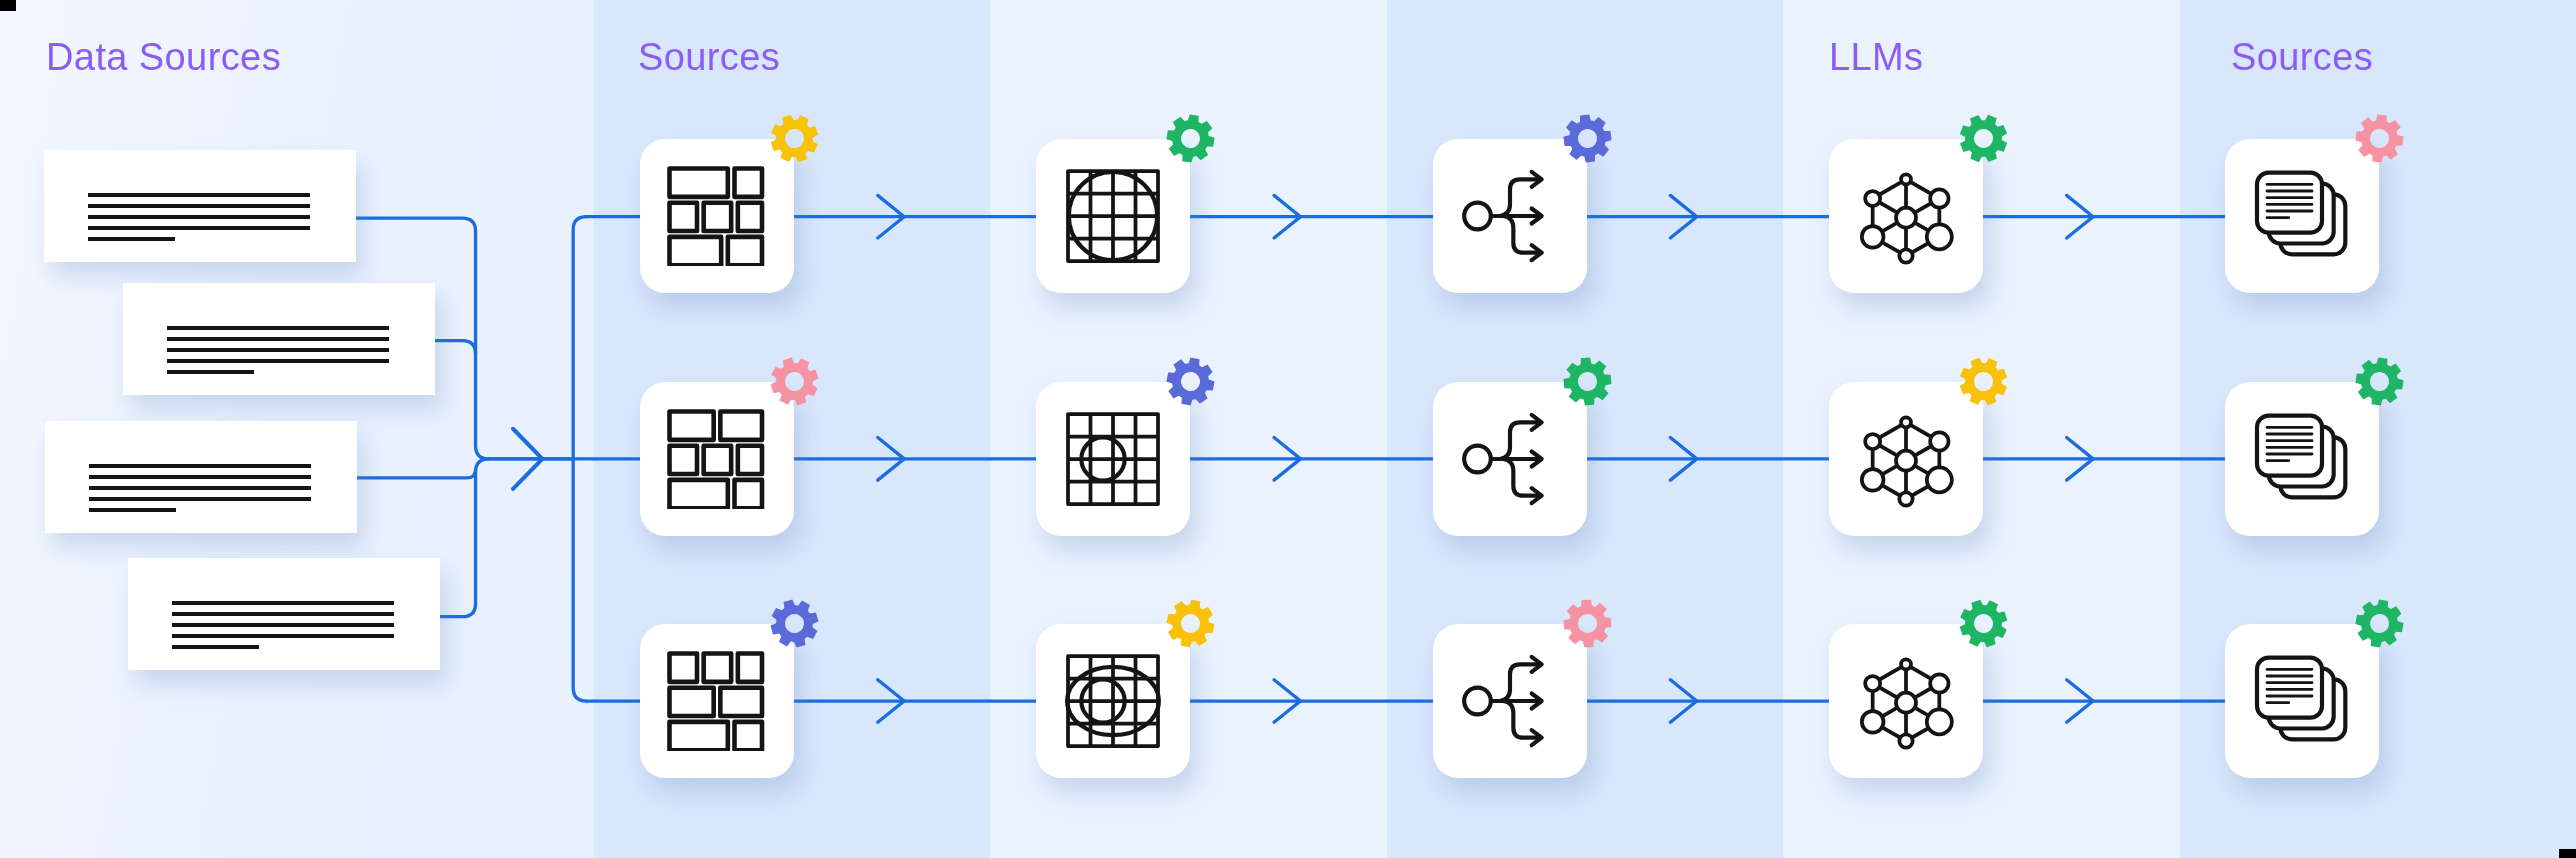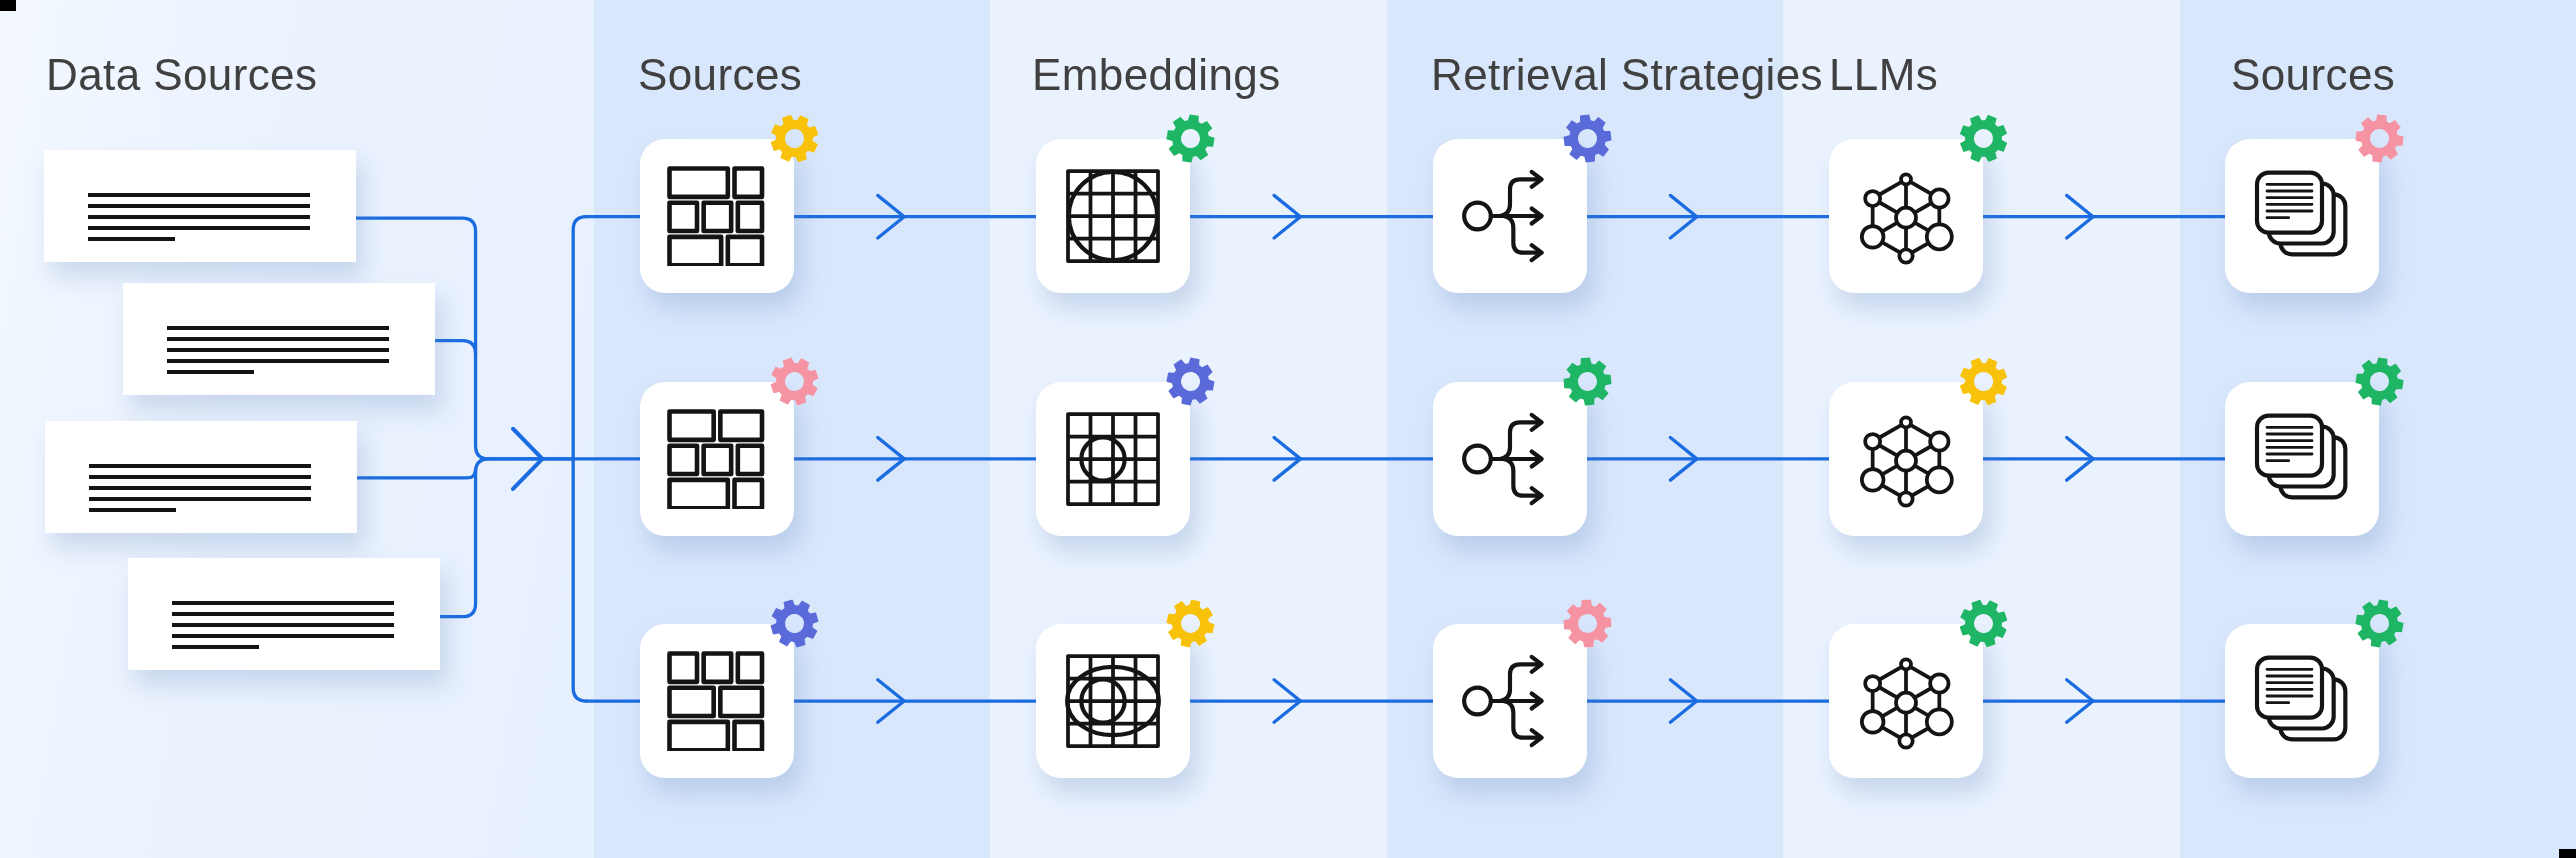--- a/index.html
+++ b/index.html
@@ -1,20 +1,20 @@
 <!DOCTYPE html>
 <html style="font-size:11.7px"><head>
 <meta charset="utf-8">
 <style>
   html,body{margin:0;padding:0;background:#eaf2fe;}
   .stage{position:relative;width:2576px;height:859px;overflow:hidden;
          font-family:"Liberation Sans",sans-serif;}
   .band{position:absolute;top:0;height:859px;}
-  .col-label{position:absolute;top:50px;font-size:44px;font-weight:500;
-             color:#404040;letter-spacing:0.4px;white-space:nowrap;}
+  .col-label{position:absolute;top:36px;font-size:38px;font-weight:500;
+             color:#8b5cf6;letter-spacing:0.4px;white-space:nowrap;}
   .flow{position:absolute;left:0;top:0;}
   .flow path{stroke:#1a6ce0;stroke-width:4.5;fill:none;stroke-linecap:round;stroke-linejoin:round;}
   .flow path.big{stroke-width:5.5;}
   .ds-card{position:absolute;width:312px;height:112px;background:#fff;
            box-shadow:7.3px 14.7px 22px rgba(96,130,186,.25);}
   .ds-card .ln{height:3.7px;background:#141414;width:222px;margin:7.3px 0 0 44px;}
   .ds-card .ln:first-child{margin-top:43px;}
   .ds-card .ln.short{width:87px;}
   .cell{position:absolute;width:154px;height:154px;background:#fff;border-radius:25px;
         box-shadow:7.3px 14.7px 23.5px rgba(96,130,186,.26);}
@@ -58,22 +58,20 @@
     <path d="M2276 596 L2312 625 L2276 654"></path>
     <path d="M2816 596 L2852 625 L2816 654"></path>
     <path d="M1196 926 L1232 955 L1196 984"></path>
     <path d="M1736 926 L1772 955 L1736 984"></path>
     <path d="M2276 926 L2312 955 L2276 984"></path>
     <path d="M2816 926 L2852 955 L2816 984"></path>
   </svg>
 
   <div class="col-label" style="left:46px">Data Sources</div>
   <div class="col-label" style="left:638px">Sources</div>
-  <div class="col-label" style="left:1032px">Embeddings</div>
-  <div class="col-label" style="left:1431px">Retrieval Strategies</div>
   <div class="col-label" style="left:1829px">LLMs</div>
   <div class="col-label" style="left:2231px">Sources</div>
 
   <div id="ds-cards">
       <div class="ds-card" style="left: 44px; top: 150px;">
         <div class="ln"></div>
         <div class="ln"></div>
         <div class="ln"></div>
         <div class="ln"></div>
         <div class="ln short"></div>

